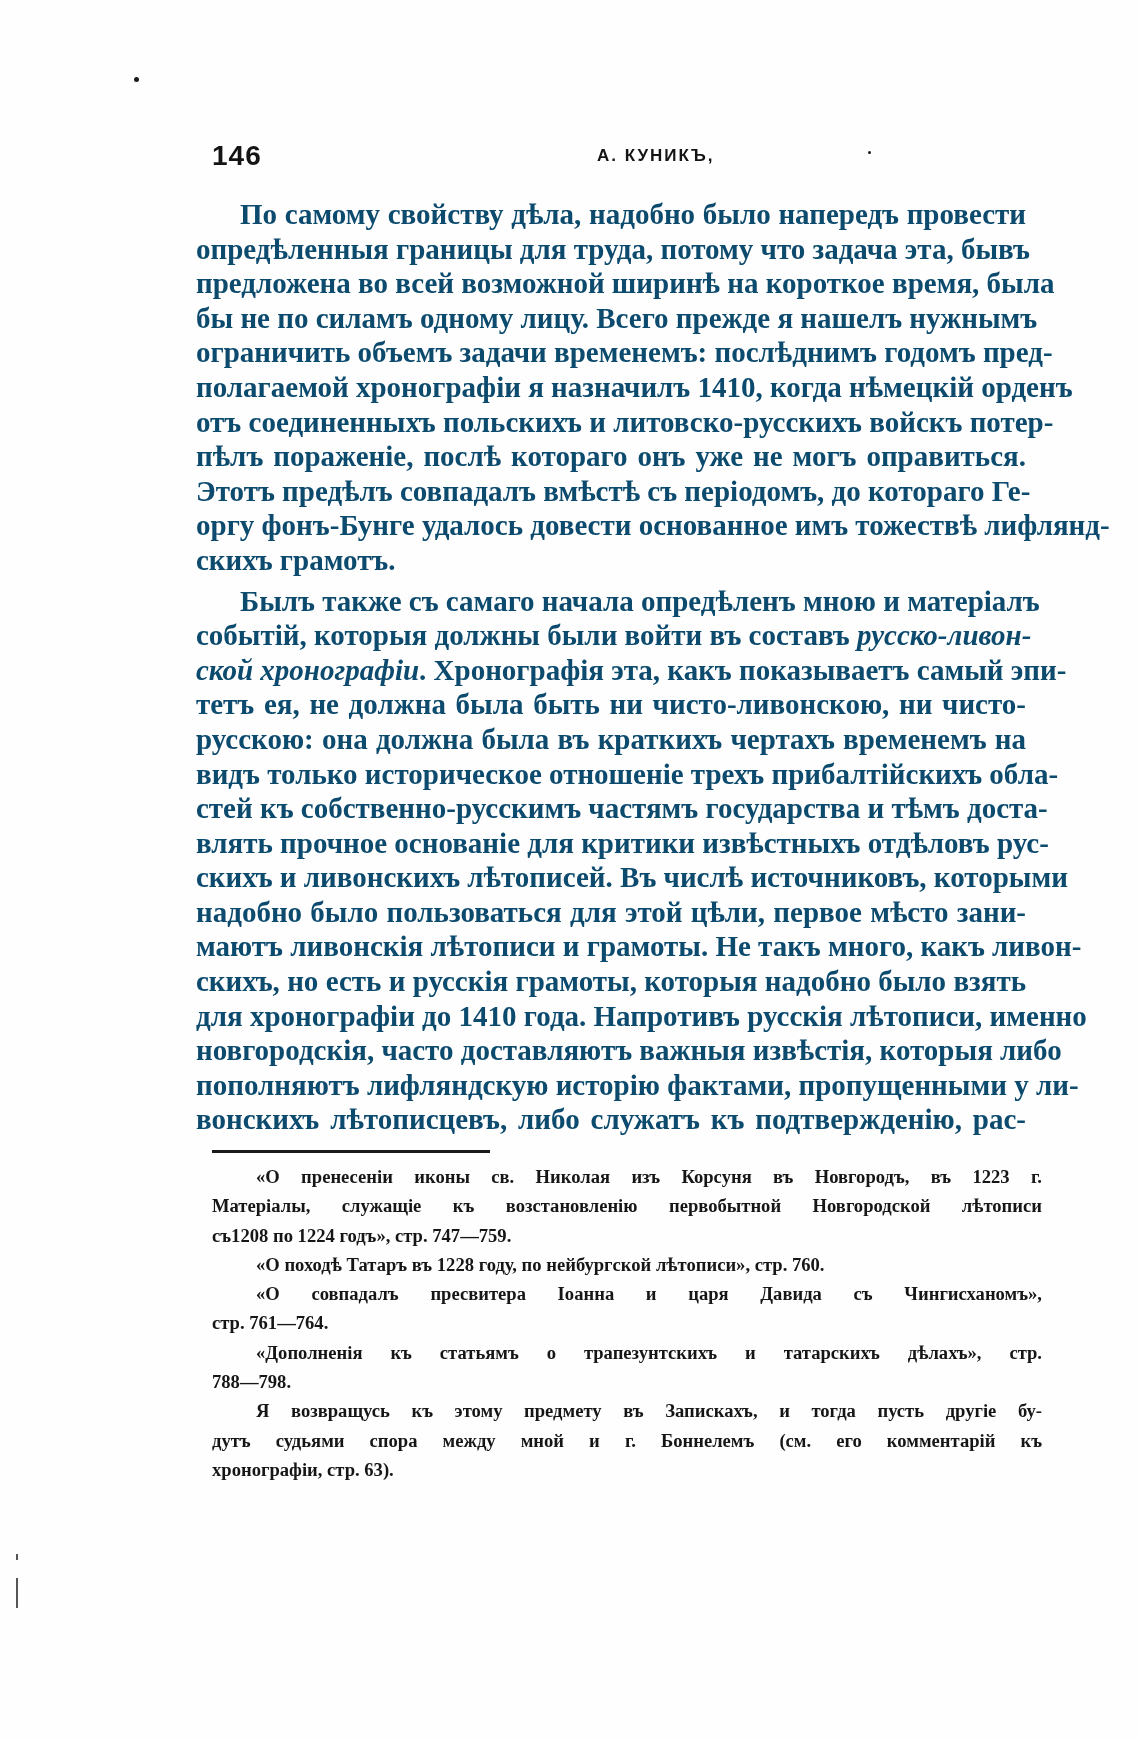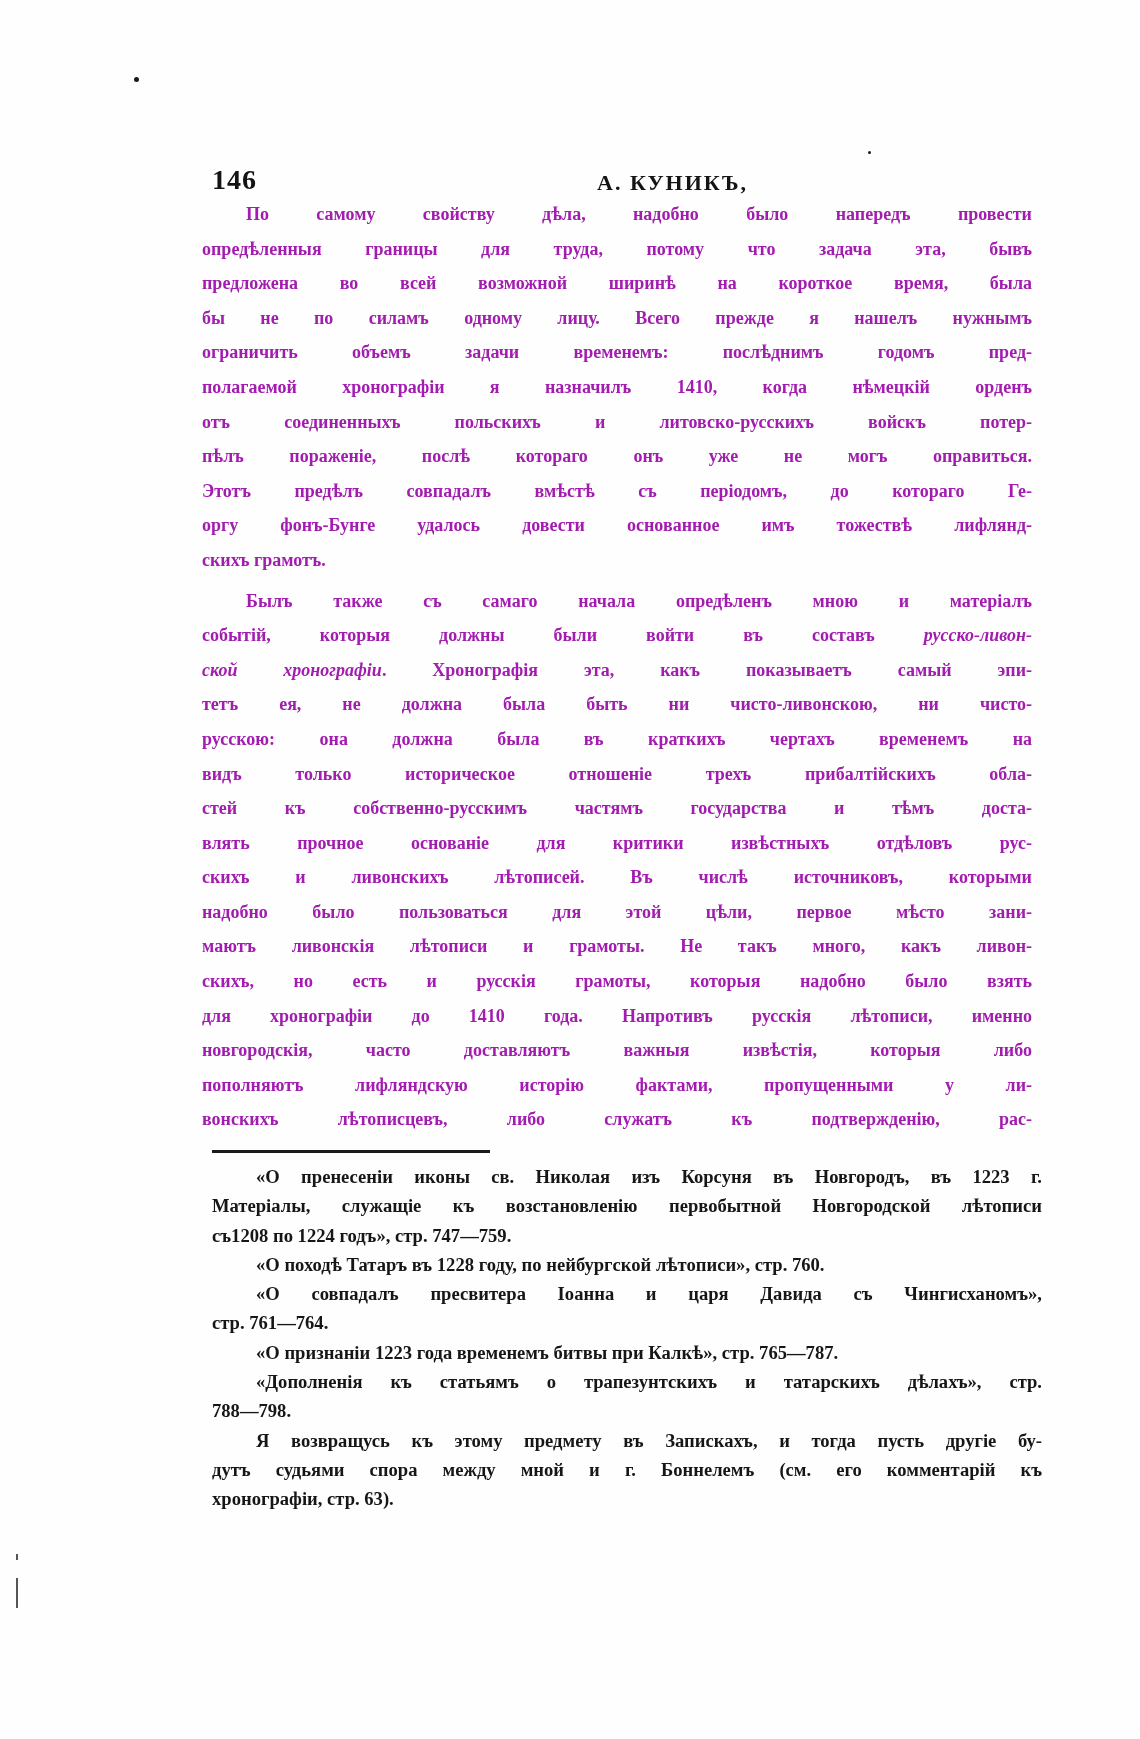--- a/index.html
+++ b/index.html
@@ -1,26 +1,26 @@
 <!DOCTYPE html>
 <html><head>
 <meta charset="utf-8">
 <style>
   html, body { margin: 0; padding: 0; background: #ffffff; }
   body { width: 1140px; height: 1739px; position: relative; overflow: hidden; }
   .page { position: absolute; left: 0; top: 0; width: 1140px; height: 1739px; background: #fefefe; color: #141414; }
   .speck { position: absolute; background: #1a1a1a; border-radius: 50%; }
   .edge-mark { position: absolute; background: #555; }
-  .header { position: absolute; top: 140px; left: 212px; width: 830px; height: 40px; font-family: Liberation Serif, serif; margin-top: 24px; }
+  .header { position: absolute; top: 140px; left: 212px; width: 830px; height: 40px; font-family: Liberation Sans, sans-serif; }
   .page-number { position: absolute; left: 0; top: 0; font-size: 28px; font-weight: bold; letter-spacing: 1px; }
-  .running-head { position: absolute; left: 385px; top: 6px; font-size: 22px; font-weight: bold; letter-spacing: 2px; }
+  .running-head { position: absolute; left: 385px; top: 6px; font-size: 17px; font-weight: bold; letter-spacing: 2px; }
   .body-text {
-    position: absolute; top: 197px; left: 202px; width: 830px;
-    font-family: "Liberation Serif", serif; font-size: 18px; line-height: 34.6px;
-    font-weight: bold; text-align: justify; text-align-last: justify; color: #a21caf;
+    position: absolute; top: 197px; left: 196px; width: 830px;
+    font-family: "Liberation Serif", serif; font-size: 29px; line-height: 34.6px;
+    font-weight: bold; text-align: justify; text-align-last: justify; color: #0c4a6e;
   }
   .line { display: block; white-space: nowrap; text-align: justify; text-align-last: justify; }
   .line.last { text-align-last: left; }
   .indent { padding-left: 44px; }
   .para-gap { height: 6px; }
   em { font-style: italic; }
   .rule { position: absolute; top: 1150px; left: 212px; width: 278px; height: 3px; background: #1a1a1a; }
   .notes {
     position: absolute; top: 1162px; left: 212px; width: 830px;
     font-family: "Liberation Serif", serif; font-size: 18.6px; line-height: 29.3px;
@@ -88,23 +88,20 @@
       <span class="line last">съ1208 по 1224 годъ», стр. 747—759.</span>
     </div>
     <div>
       <span class="line indent last">«О походѣ Татаръ въ 1228 году, по нейбургской лѣтописи», стр. 760.</span>
     </div>
     <div>
       <span class="line indent">«О совпадалъ пресвитера Іоанна и царя Давида съ Чингисханомъ»,</span>
       <span class="line last">стр. 761—764.</span>
     </div>
     <div>
-      <span class="line indent last">«О признаніи 1223 года временемъ битвы при Калкѣ», стр. 765—787.</span>
-    </div>
-    <div>
       <span class="line indent">«Дополненія къ статьямъ о трапезунтскихъ и татарскихъ дѣлахъ», стр.</span>
       <span class="line last">788—798.</span>
     </div>
     <div>
       <span class="line indent">Я возвращусь къ этому предмету въ Запискахъ, и тогда пусть другіе бу-</span>
       <span class="line">дутъ судьями спора между мной и г. Боннелемъ (см. его комментарій къ</span>
       <span class="line last">хронографіи, стр. 63).</span>
     </div>
   </div>
 </div>

